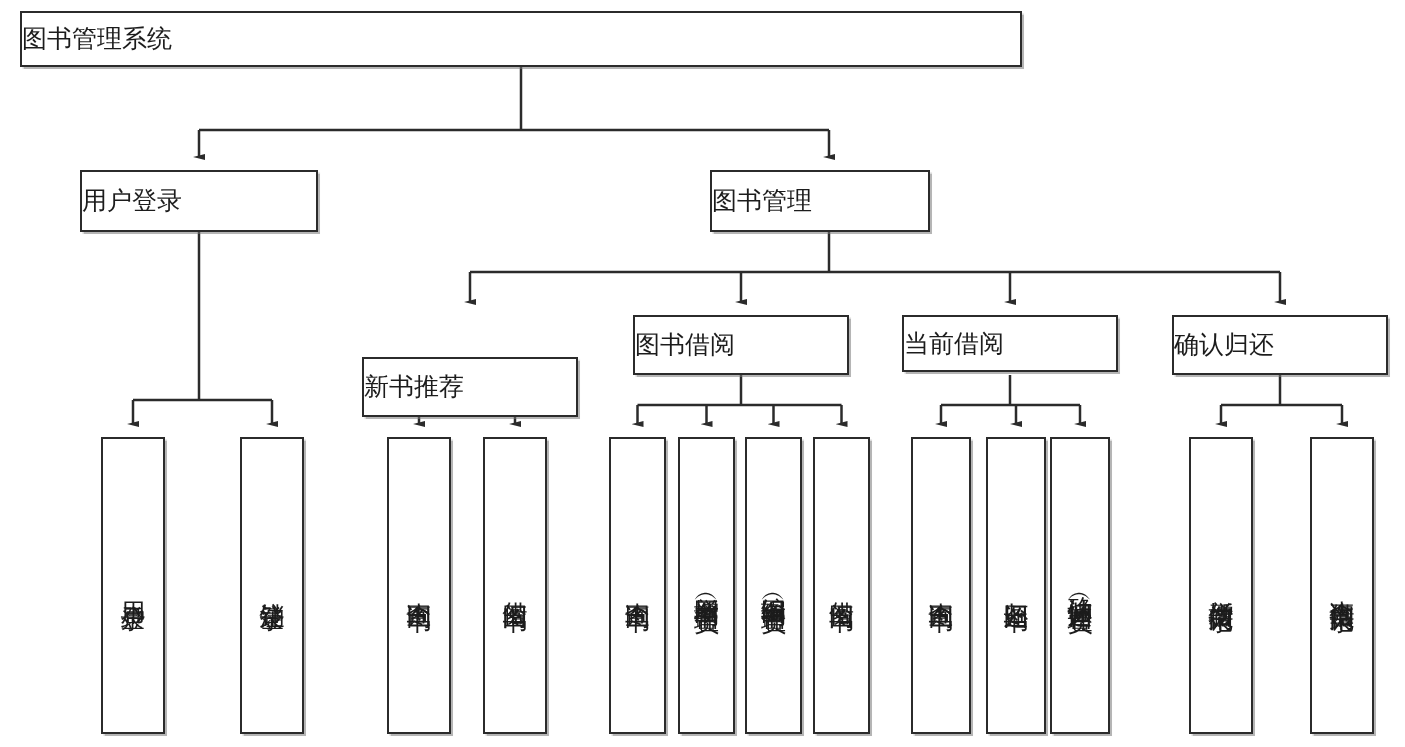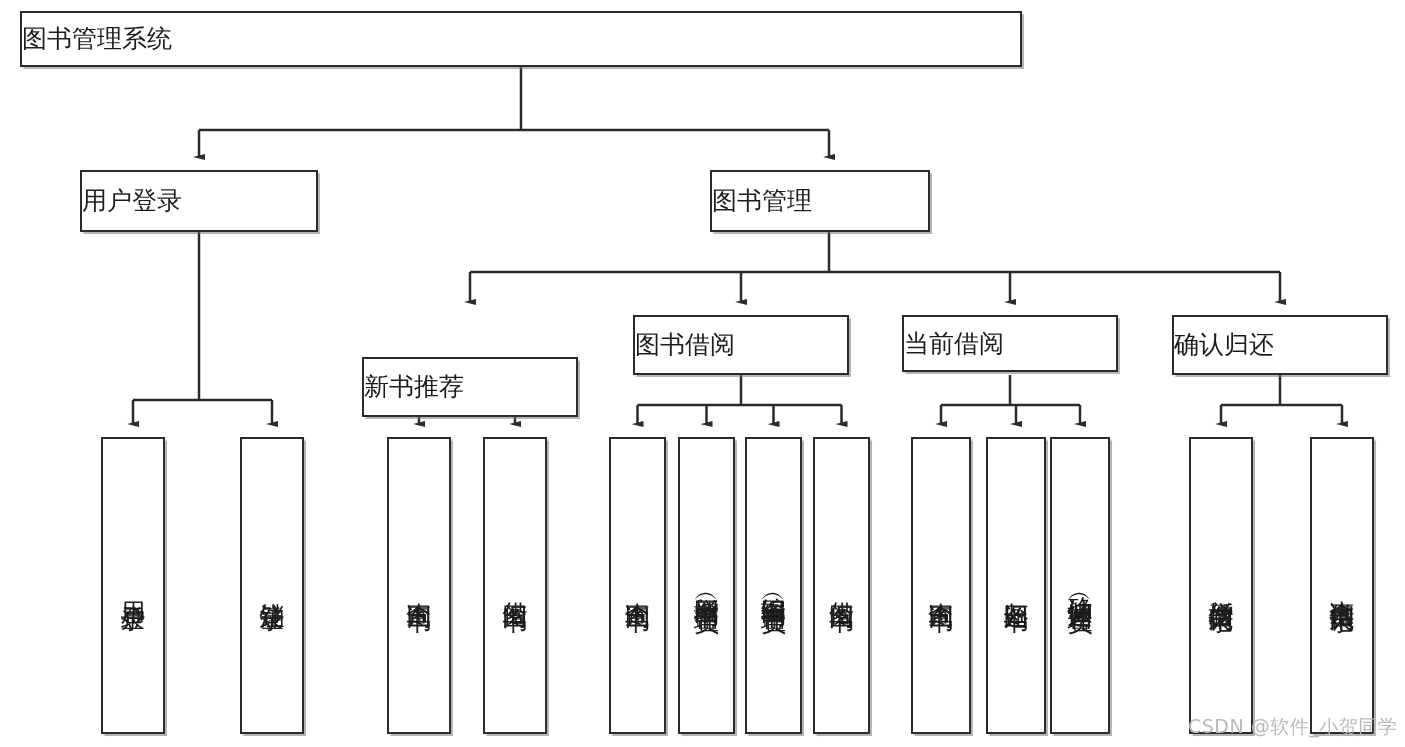--- a/index.html
+++ b/index.html
@@ -170,14 +170,13 @@
         <span class="label">确认归还（管理员）</span>
       </div>
       <div class="node leaf vert" style="left: 1189px; top: 437px; width: 64px; height: 297px;">
         <span class="label">新增借阅记录</span>
       </div>
       <div class="node leaf vert" style="left: 1310px; top: 437px; width: 64px; height: 297px;">
         <span class="label">查询借阅记录</span>
       </div>
     </div>
 
-  <div class="watermark" style="left:1188px; top:714px;">CSDN @软件_小贺同学</div>
 </div>
 
 </body></html>

